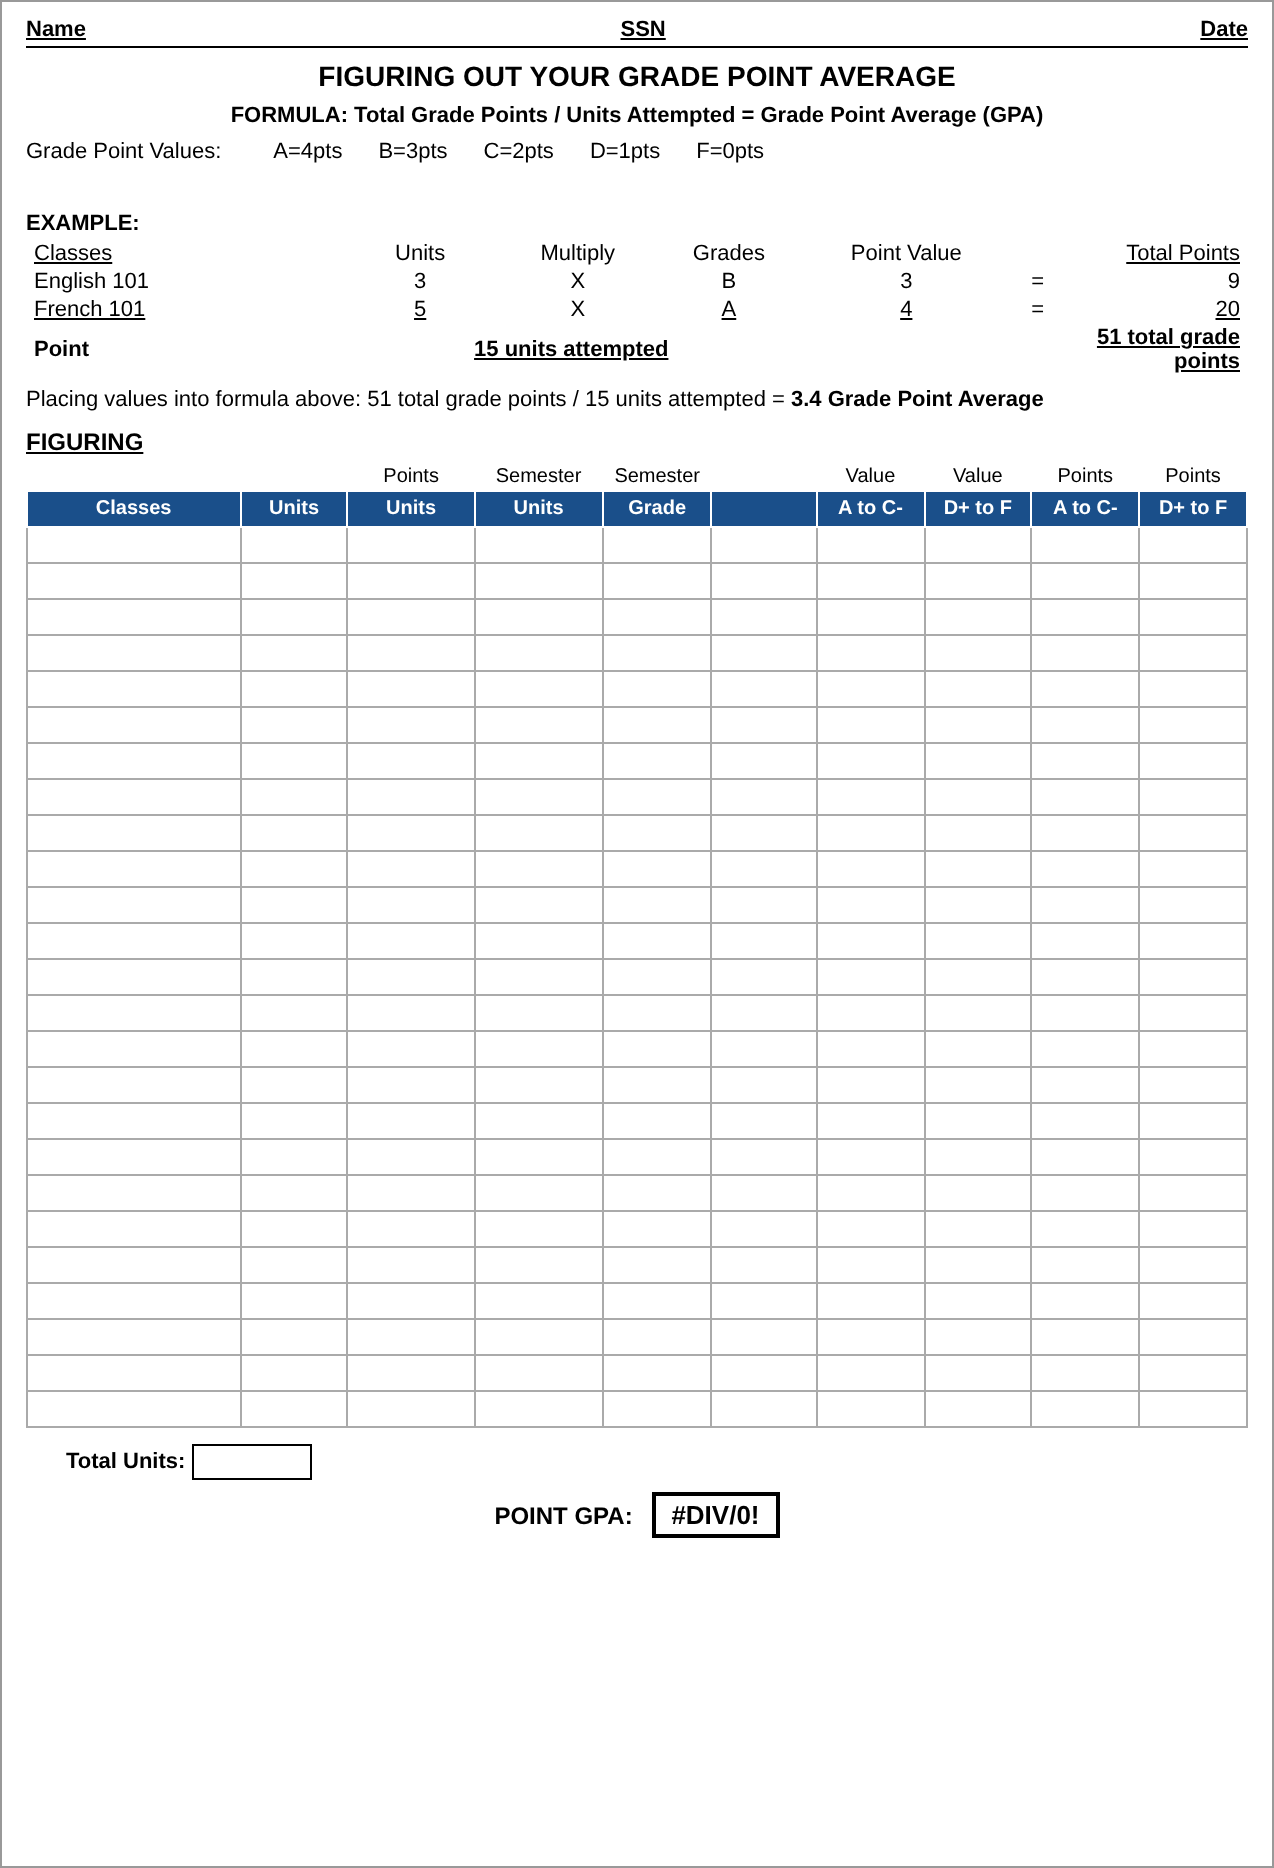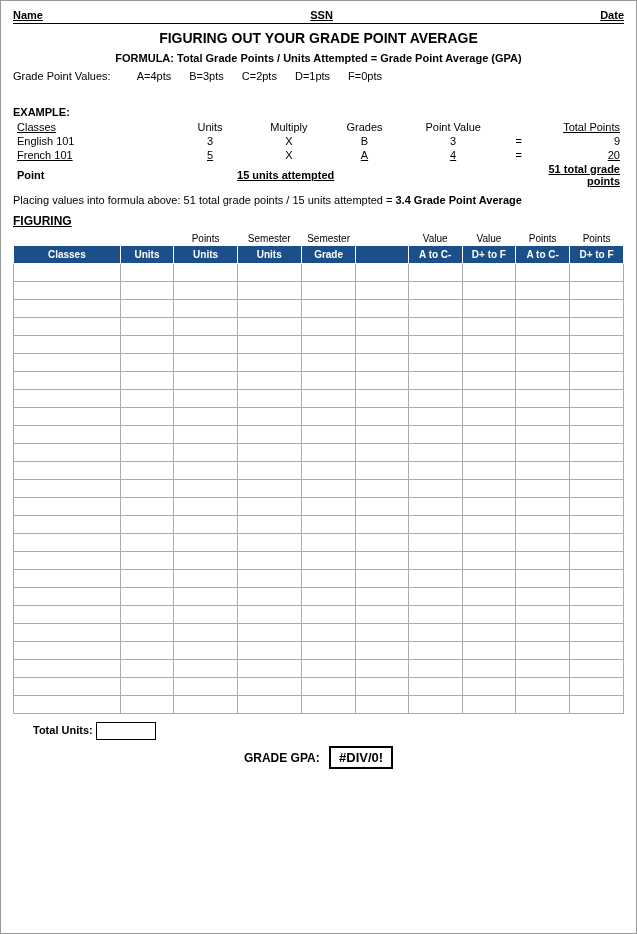--- a/index.html
+++ b/index.html
@@ -559,15 +559,15 @@
 </table>
 
 <div class="footer-section">
   <div>
     <span>Total Units:</span>
     <span class="footer-input"></span>
   </div>
 </div>
 
 <div class="gpa-section">
-  <span>GRADE GPA:</span>
+  <span>POINT GPA:</span>
   <span class="gpa-value">#DIV/0!</span>
 </div>
 
 </body></html>

